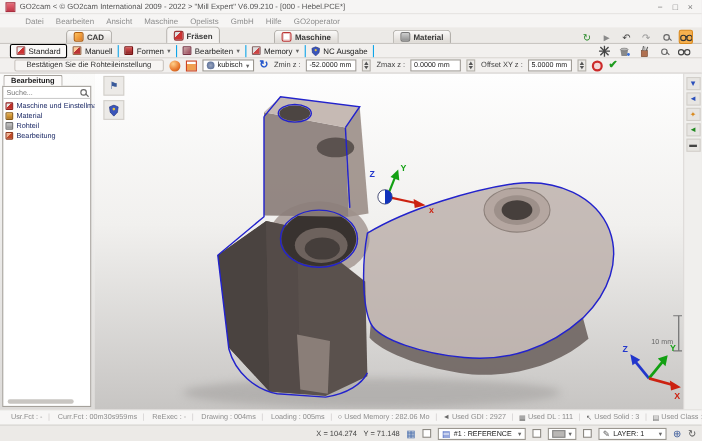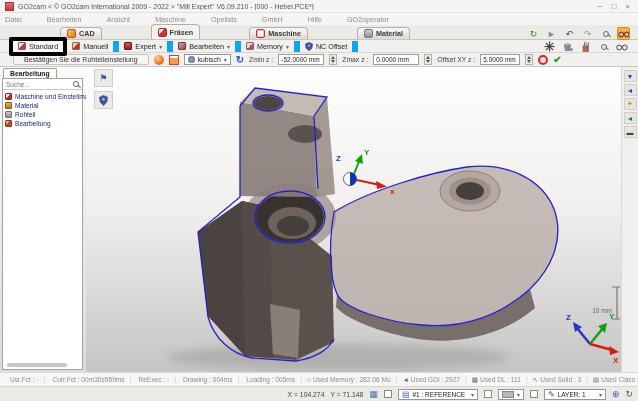--- a/index.html
+++ b/index.html
@@ -8,21 +8,21 @@
   #app { position:relative; width:638px; height:401px; background:#f2f0ee; font-size:8px; color:#333; }
 
   
   .titlebar { height:13px; background:#f6f5f4; display:flex; align-items:center; padding:0 5px; border-bottom:1px solid #e3e1df; }
   .app-icon { width:9px; height:9px; background:linear-gradient(#e76a78,#c23a4a); border:1px solid #a83040; margin-right:4px; flex:none; }
   .title-text { font-size:7px; color:#555; white-space:nowrap; overflow:hidden; flex:1; }
   .win-controls { display:flex; gap:9px; margin-right:3px; color:#777; font-size:8px; }
   .win-controls span { cursor:default; line-height:9px; }
 
   
-  .menubar { height:12px; background:#f6f5f4; display:flex; align-items:center; gap:25px; padding-left:5px; }
+  .menubar { height:12px; background:#f6f5f4; display:flex; align-items:center; gap:11px; padding-left:23px; }
   .menu-item { font-size:7.2px; color:#8d8d8d; }
 
   
   .tabrow { height:15px; background:#eceae7; display:flex; align-items:flex-end; padding-left:13px; position:relative; border-bottom:1px solid #c9c6c2; }
   .tab { height:12px; display:flex; align-items:center; gap:3px; padding:0 6px; margin-right:2px;
     border:1px solid #b3b0ab; border-bottom:none; border-radius:4px 4px 0 0;
     background:linear-gradient(#fbfaf9,#ddd9d4); font-size:7.2px; font-weight:bold; color:#3a3a3a;margin-left:47px; }
   .tab.active { height:15px; background:#f4f2f0; position:relative; z-index:2; }
   .tab-ic { width:9px; height:9px; border-radius:2px; flex:none; }
   .ic-cad { background:linear-gradient(135deg,#ffc25e,#e07a1f); border:1px solid #b05f10; }
@@ -30,22 +30,22 @@
   .ic-multi { background:linear-gradient(135deg,#d8d8ee 40%,#b33 40%); border:1px solid #557; }
   .ic-oper { background:#fff; border:1px solid #b33; box-shadow:inset 0 0 0 1px #e8c0c0; }
   .ic-mach { background:linear-gradient(#cfcfcf,#8f8f8f); border:1px solid #777; }
   .tabrow-icons { position:absolute; right:8px; top:2px; display:flex; align-items:center; gap:5px; }
   .gly { font-size:9px; line-height:10px; }
   .tool-btn { display:flex; align-items:center; justify-content:center; width:13px; height:13px; }
   .tool-btn.hl { background:#f6b04e; border:1px solid #d98a1f; border-radius:2px; }
 
   
   .subtabrow { height:13px; background:#f2f0ee; display:flex; align-items:center; padding-left:9px; border-bottom:1px solid #dad7d3; position:relative; }
-  .subtab { display:flex; align-items:center; gap:3px; padding:1px 5px; font-size:7.2px; color:#222; border-right:6px solid #0ea5e9; }
-  .subtab.active { border:4px solid #000000; background:#faf9f8; border-radius:2px;text-align:right; }
+  .subtab { display:flex; align-items:center; gap:3px; padding:1px 5px; font-size:7.2px; color:#222; border-right:1px solid #0ea5e9; }
+  .subtab.active { border:1px solid #000000; background:#faf9f8; border-radius:2px;text-align:right; }
   .sub-ic { width:8px; height:8px; border-radius:1px; flex:none; }
   .si-standard { background:linear-gradient(135deg,#eee 45%,#c33 45%); border:1px solid #955; }
   .si-manuell { background:linear-gradient(135deg,#fc9 45%,#b33 45%); border:1px solid #964; }
   .si-bohrung { background:linear-gradient(#d55,#822); border:1px solid #711; }
   .si-spez { background:linear-gradient(135deg,#caa,#945); border:1px solid #734; }
   .si-formen { background:linear-gradient(135deg,#ddd 50%,#c44 50%); border:1px solid #866; }
   .caret { font-size:6px; color:#666; }
   .subtab-icons { position:absolute; right:10px; top:0; height:13px; display:flex; align-items:center; gap:5px; }
 
   
@@ -181,39 +181,39 @@
     <div class="subtab active">
       <span class="sub-ic si-standard"></span>
       <span>Standard</span>
     </div>
     <div class="subtab">
       <span class="sub-ic si-manuell"></span>
       <span>Manuell</span>
     </div>
     <div class="subtab">
       <span class="sub-ic si-bohrung"></span>
-      <span>Expert</span>
+      <span>Formen</span>
       <span class="caret">▾</span>
     </div>
     <div class="subtab">
       <span class="sub-ic si-spez"></span>
       <span>Bearbeiten</span>
       <span class="caret">▾</span>
     </div>
     <div class="subtab">
       <span class="sub-ic si-formen"></span>
       <span>Memory</span>
       <span class="caret">▾</span>
     </div>
     <div class="subtab">
       <svg width="8" height="9">
           <path d="M4,0.5 L7.5,2 L7,6 Q4,8.8 4,8.8 Q4,8.8 1,6 L0.5,2 Z" fill="#3a55bb" stroke="#24367d" stroke-width="0.6"></path>
           <circle cx="4" cy="3.6" r="1" fill="#e8c43c"></circle>
         </svg>
-      <span>NC Offset</span>
+      <span>NC Ausgabe</span>
     </div>
     <div class="subtab-icons">
       <span class="tool-btn">
         <svg width="11" height="11">
             <g stroke="#444" stroke-width="1.2">
               <line x1="5.5" y1="0.5" x2="5.5" y2="10.5"></line>
               <line x1="0.5" y1="5.5" x2="10.5" y2="5.5"></line>
               <line x1="1.8" y1="1.8" x2="9.2" y2="9.2"></line>
               <line x1="9.2" y1="1.8" x2="1.8" y2="9.2"></line>
             </g>

